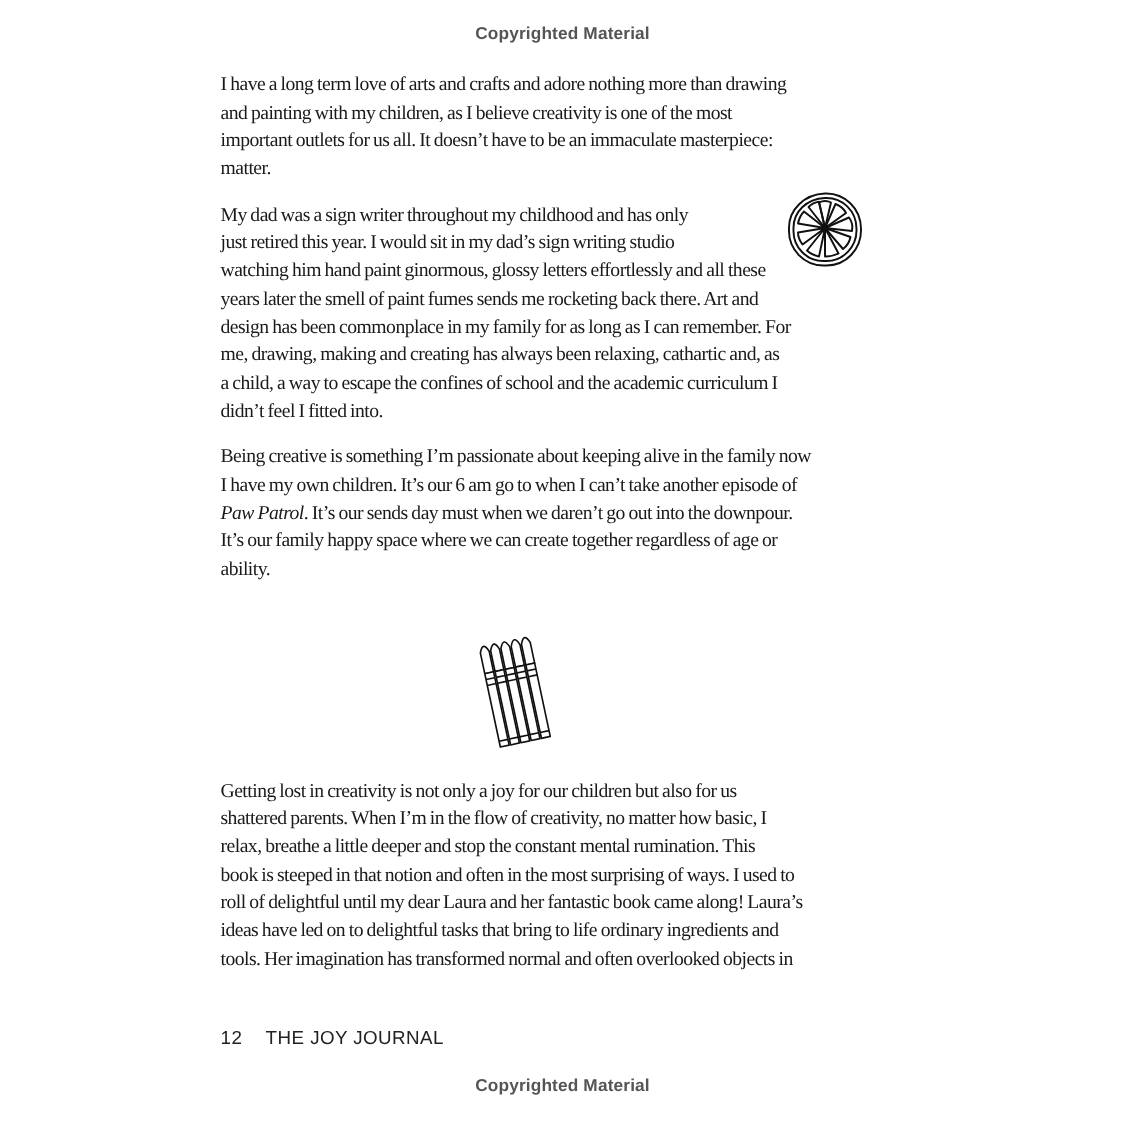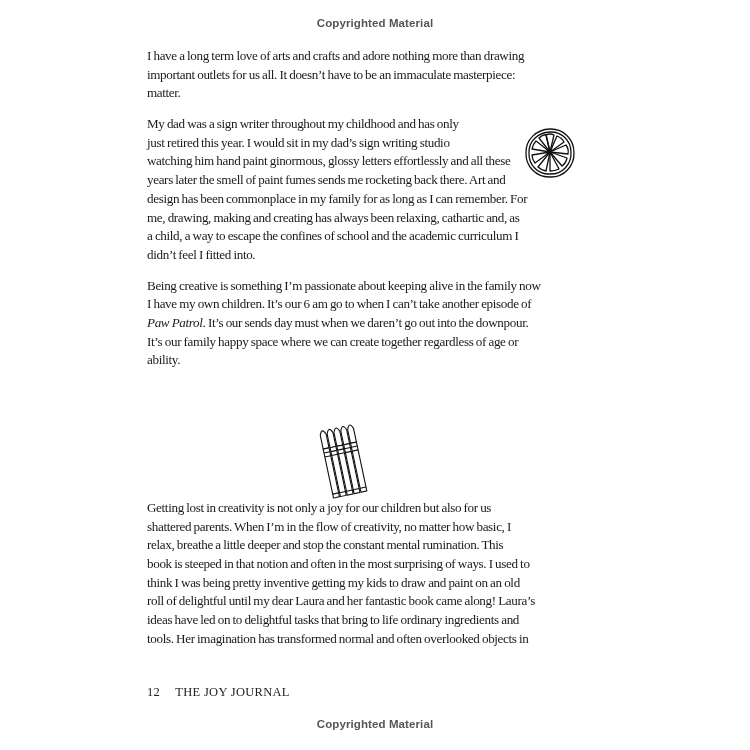--- a/index.html
+++ b/index.html
@@ -20,34 +20,35 @@
   .para { margin-bottom: 12px; }
   .gap-illus { height: 117px; }
   .orange {
     position: absolute; left: 524px; top: 127px; width: 52px; height: 52px;
   }
   .crayons {
     position: absolute; left: 316px; top: 420px; width: 66px; height: 80px;
   }
   .footer {
     position: absolute; left: 147px; top: 685px;
-    font-family: Liberation Serif, serif; font-size: 12.5px; color: #222;
+    font-family: Liberation Sans, sans-serif; font-size: 12.5px; color: #222;
     letter-spacing: 0.3px;
   }
   .footer .num { margin-right: 12px; }
   em { font-style: italic; }
 </style>
 </head>
 <body>
 
 <div class="watermark wm-top">Copyrighted Material</div>
 
 <div class="page">
   <div class="para">
     <span class="line">I have a long term love of arts and crafts and adore nothing more than drawing</span>
+    <span class="line">and painting with my children, as I believe creativity is one of the most</span>
     <span class="line">important outlets for us all. It doesn’t have to be an immaculate masterpiece:</span>
     <span class="line">matter.</span>
   </div>
   <div class="para">
     <span class="line">My dad was a sign writer throughout my childhood and has only</span>
     <span class="line">just retired this year. I would sit in my dad’s sign writing studio</span>
     <span class="line">watching him hand paint ginormous, glossy letters effortlessly and all these</span>
     <span class="line">years later the smell of paint fumes sends me rocketing back there. Art and</span>
     <span class="line">design has been commonplace in my family for as long as I can remember. For</span>
     <span class="line">me, drawing, making and creating has always been relaxing, cathartic and, as</span>
@@ -60,21 +61,20 @@
     <span class="line"><em>Paw Patrol</em><span>. It’s our sends day must when we daren’t go out into the downpour.</span></span>
     <span class="line">It’s our family happy space where we can create together regardless of age or</span>
     <span class="line">ability.</span>
   </div>
   <div class="gap-illus"></div>
   <div class="para">
     <span class="line">Getting lost in creativity is not only a joy for our children but also for us</span>
     <span class="line">shattered parents. When I’m in the flow of creativity, no matter how basic, I</span>
     <span class="line">relax, breathe a little deeper and stop the constant mental rumination. This</span>
     <span class="line">book is steeped in that notion and often in the most surprising of ways. I used to</span>
-    <span class="line">think I was being pretty inventive getting my kids to draw and paint on an old</span>
     <span class="line">roll of delightful until my dear Laura and her fantastic book came along! Laura’s</span>
     <span class="line">ideas have led on to delightful tasks that bring to life ordinary ingredients and</span>
     <span class="line">tools. Her imagination has transformed normal and often overlooked objects in</span>
   </div>
 </div>
 
 <div class="orange">
   <svg width="52" height="52" viewBox="0 0 52 52" fill="none" stroke="#111" stroke-width="1.3" stroke-linejoin="round">
     <path d="M26 2 C39 1.5 50 12 50 25.5 C50.5 39 40 50.5 26 50 C12 50.5 1.5 39 2 26 C1.5 12.5 12.5 2.5 26 2 Z"></path>
     <path d="M26 5 C37.5 4.5 47 13.5 47 25.5 C47.5 37.5 38 47.5 26 47 C14 47.5 4.5 38 5 26 C4.5 14 14 5.5 26 5 Z"></path>

